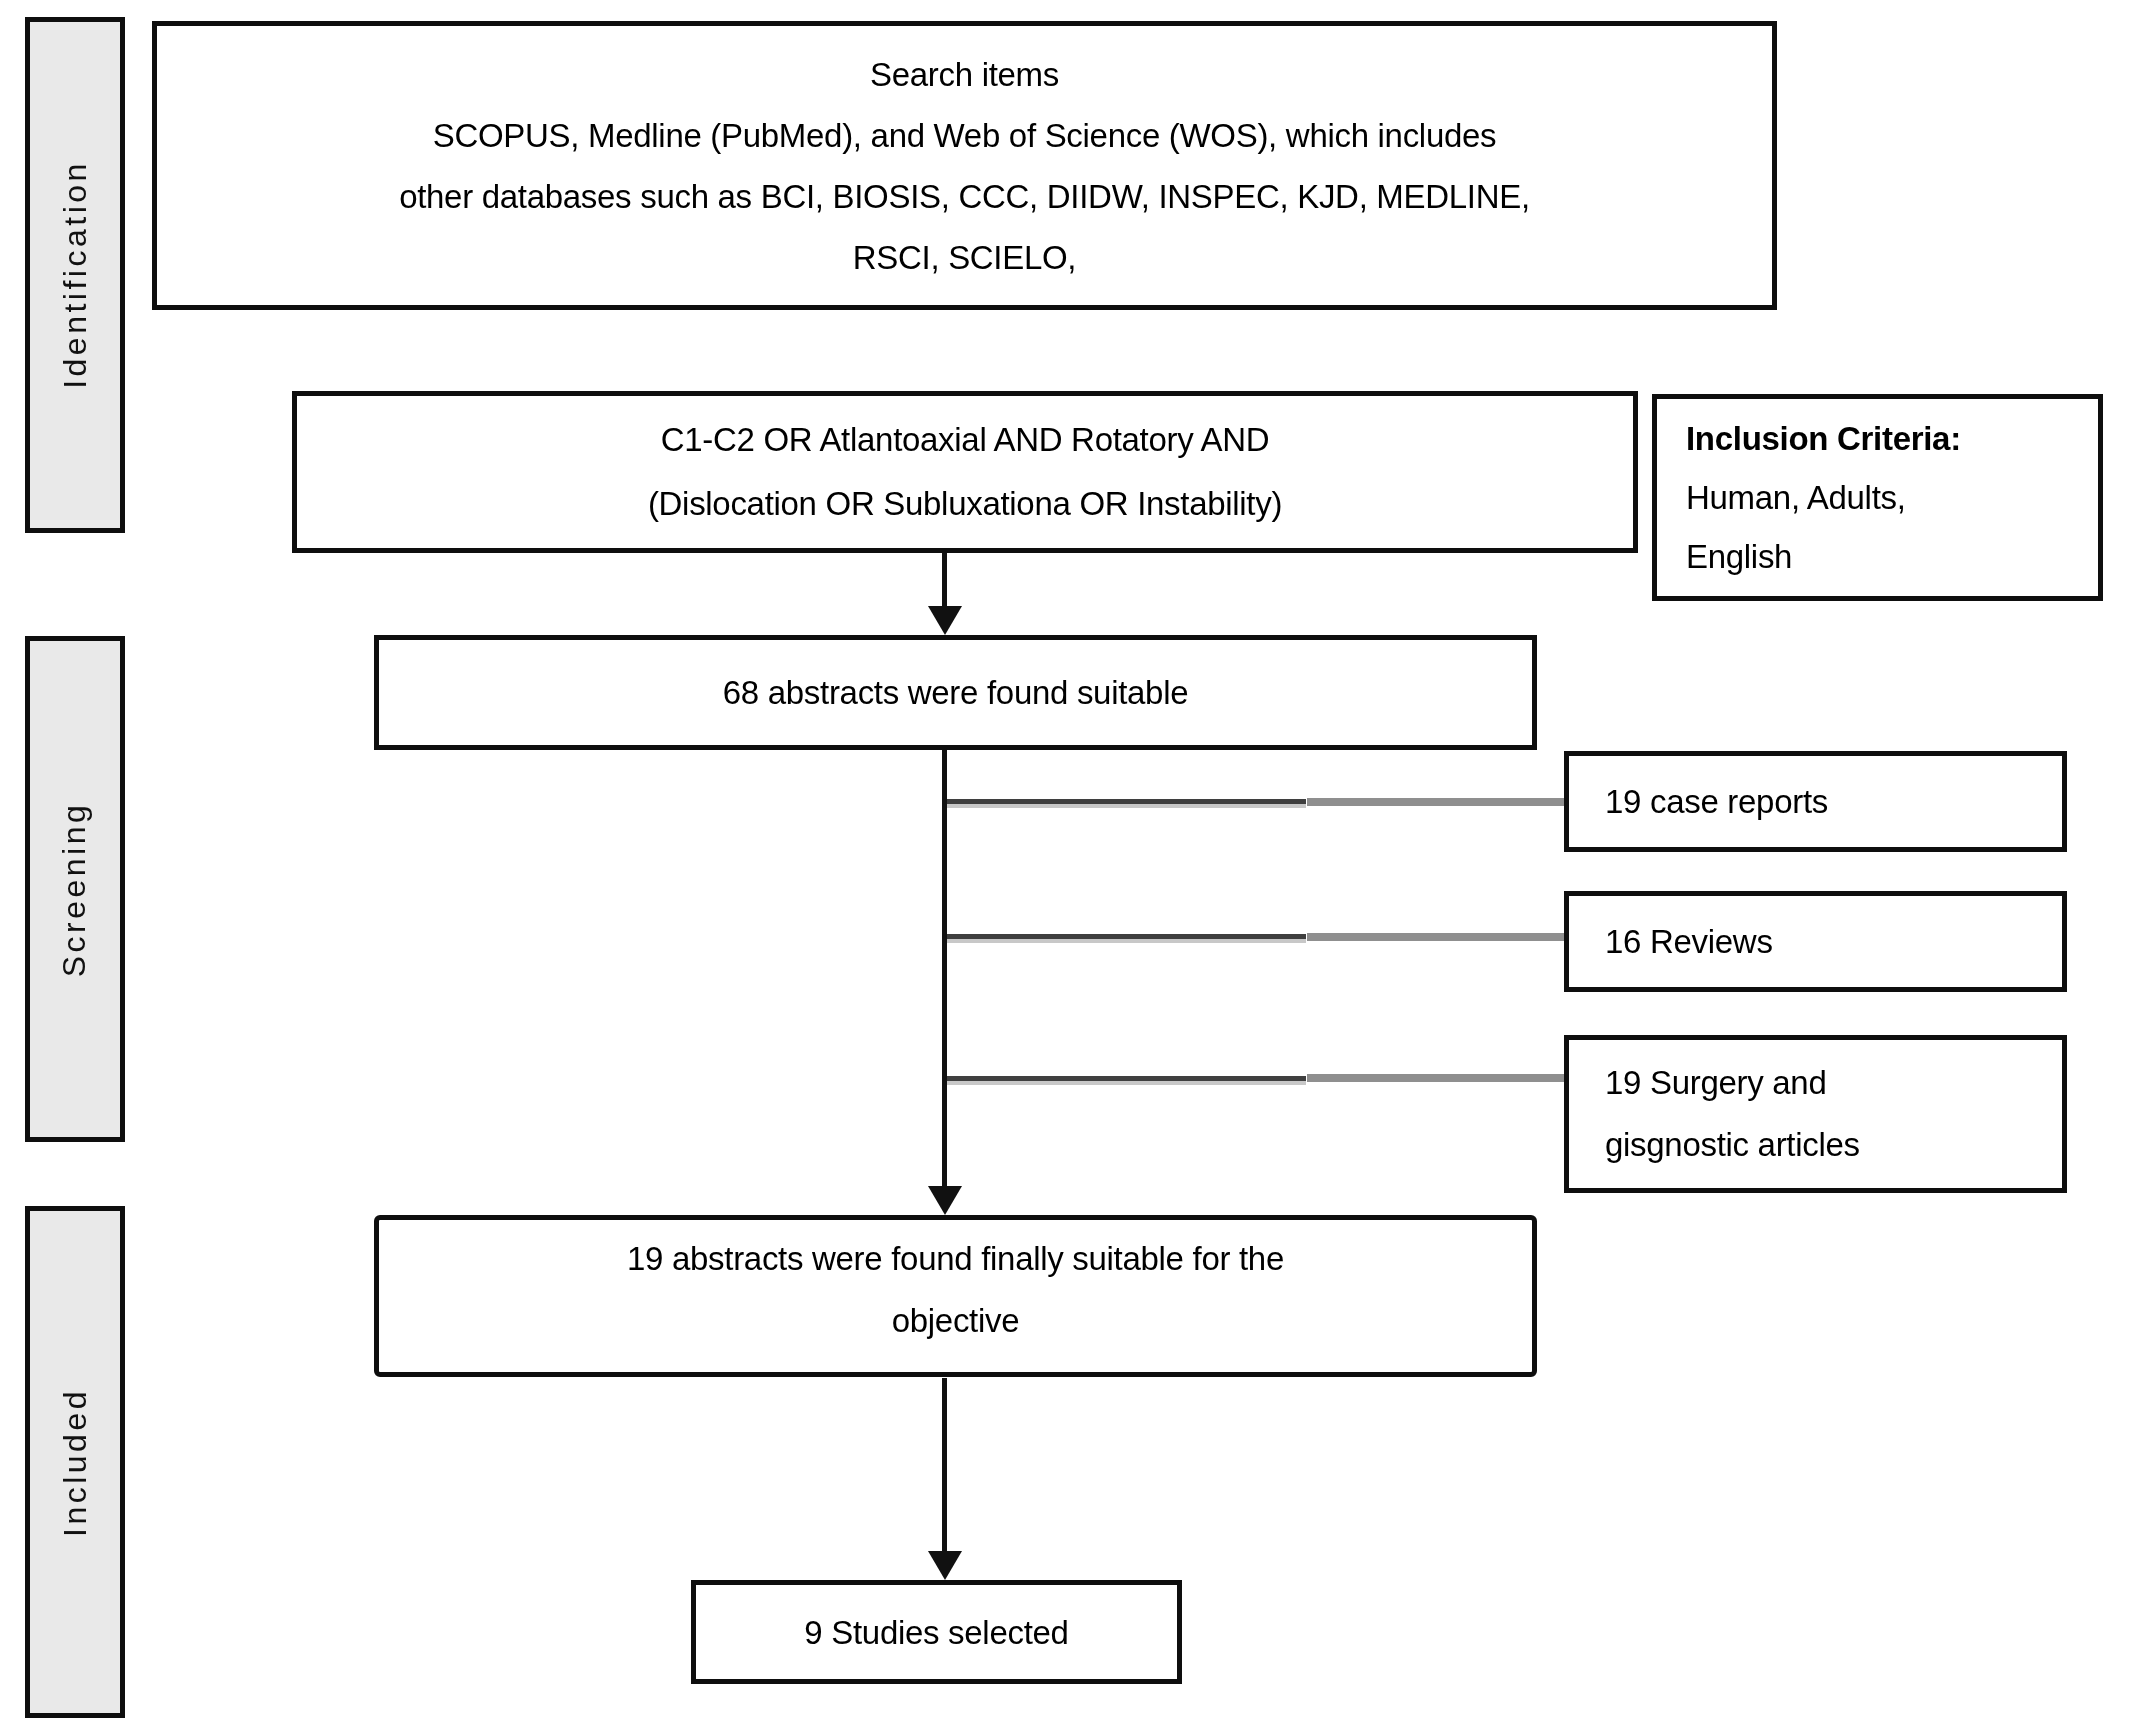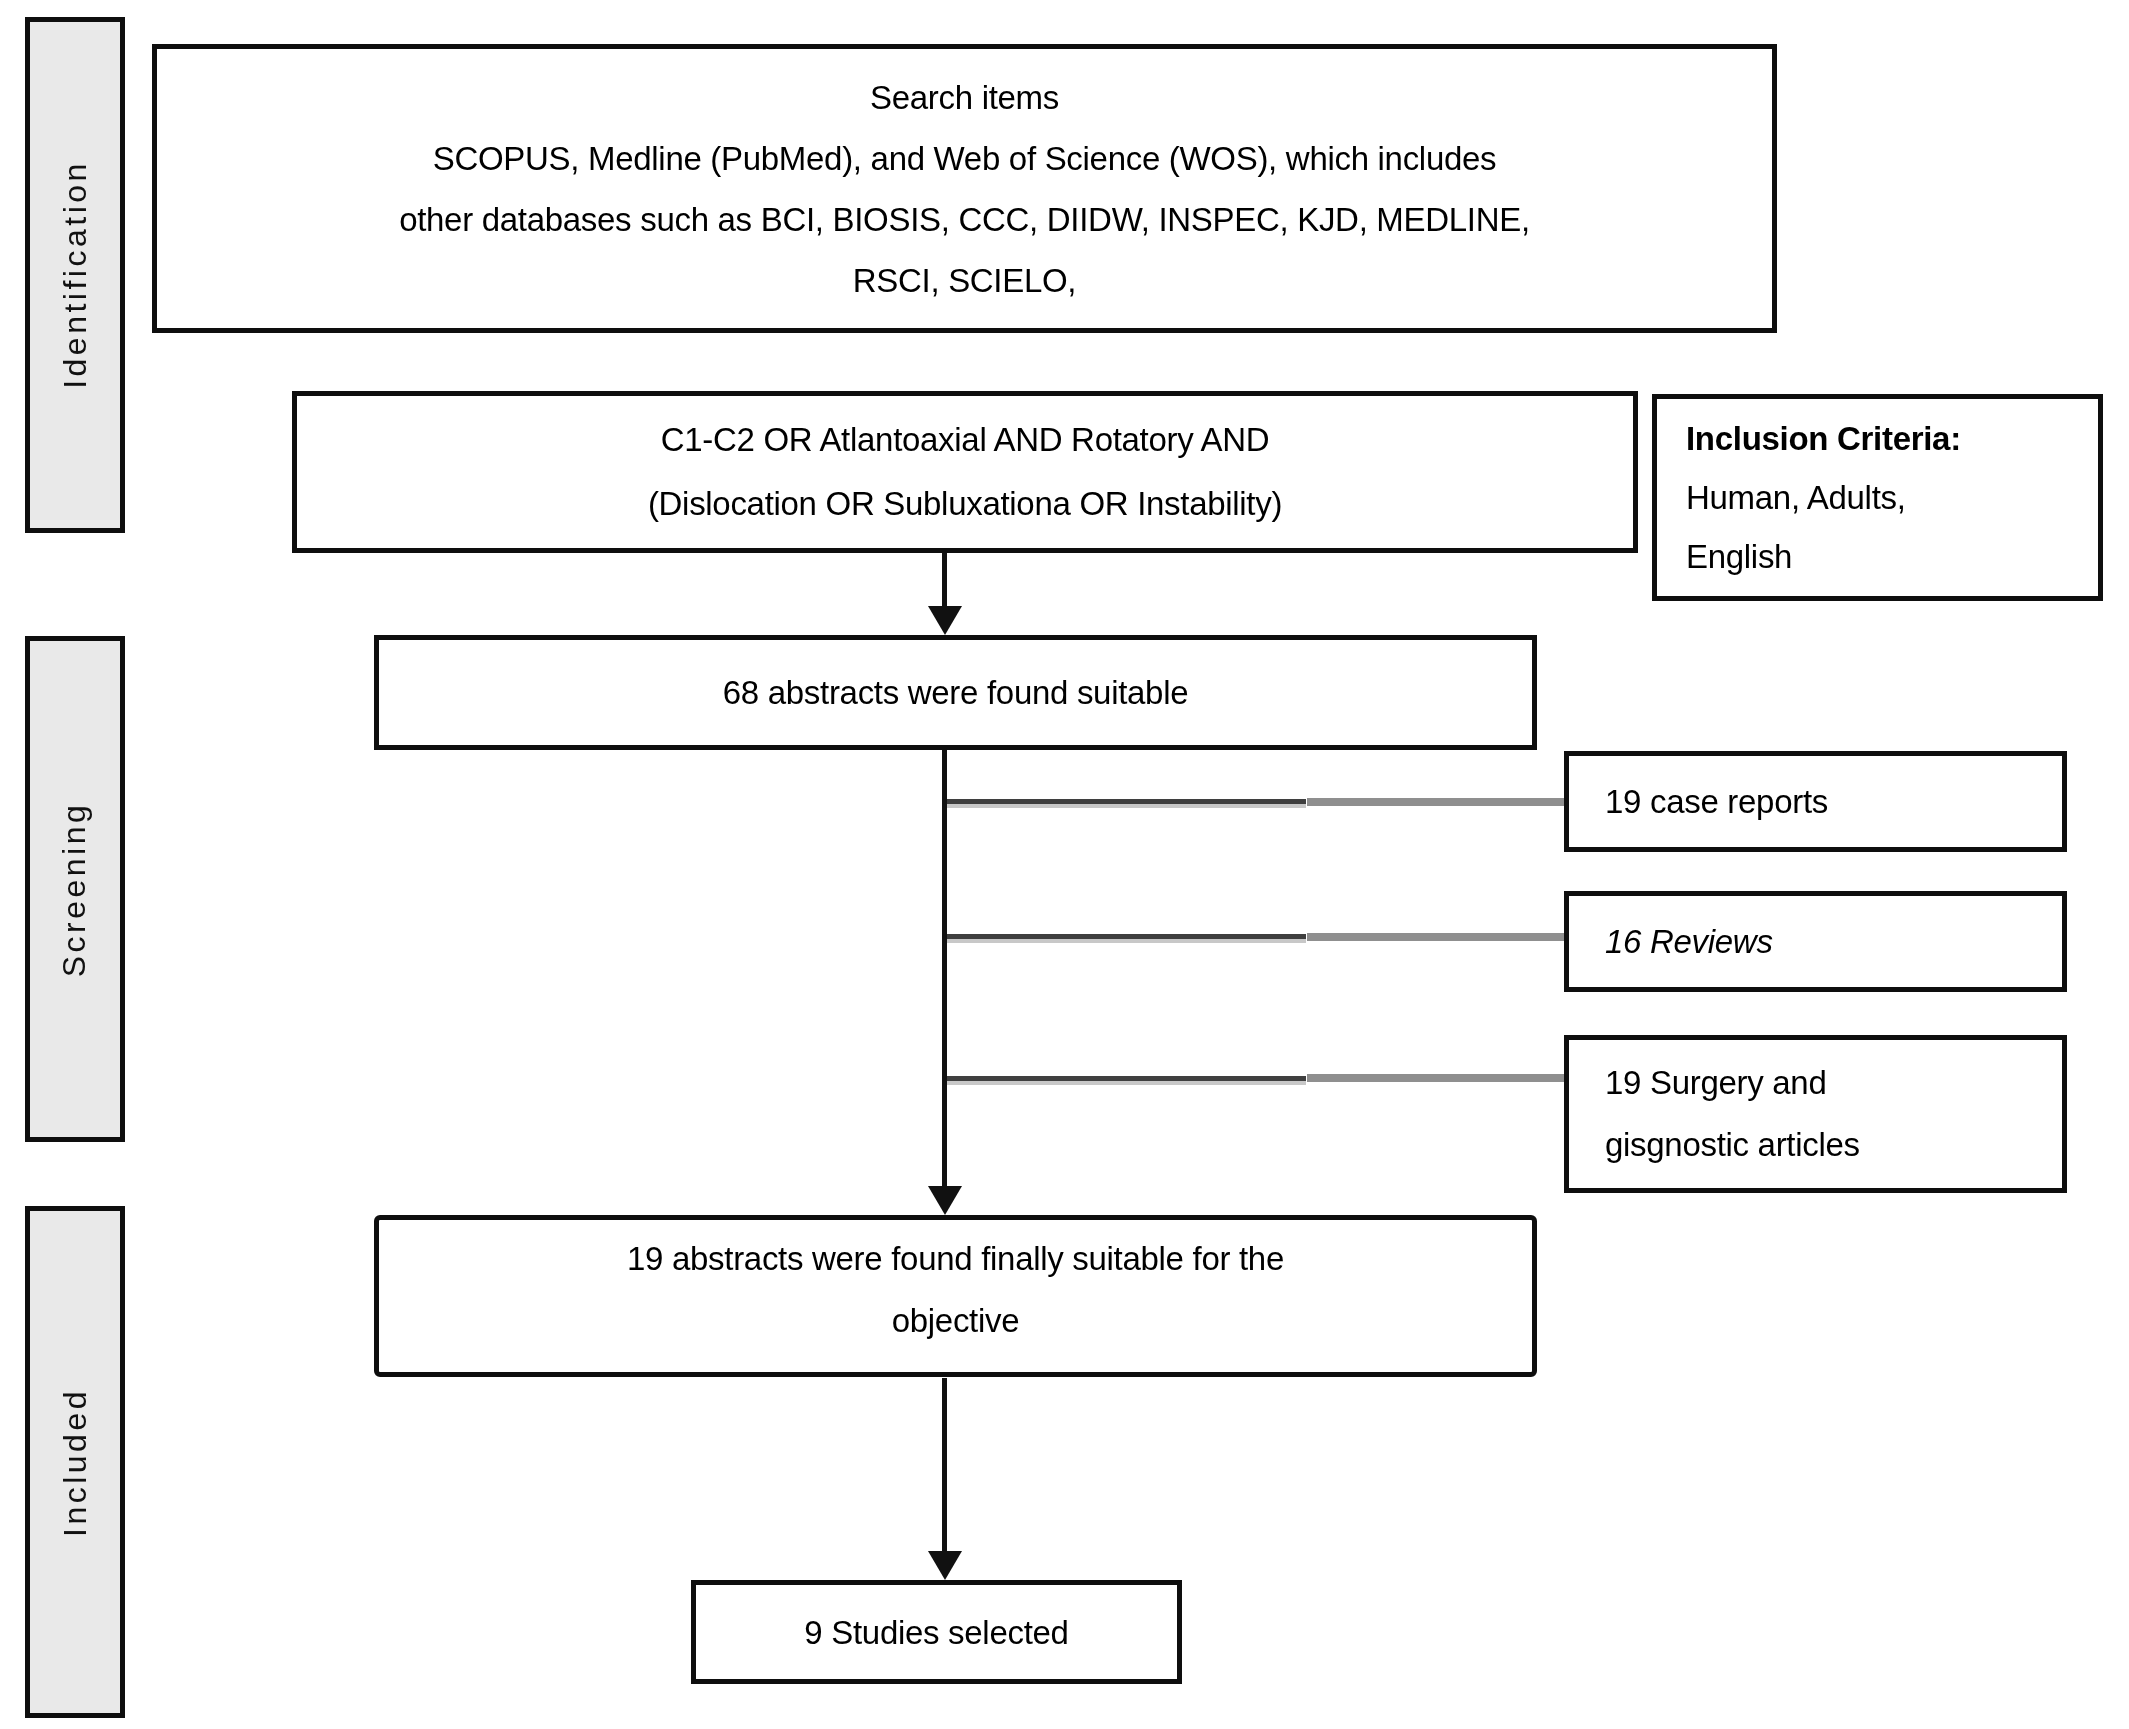--- a/index.html
+++ b/index.html
@@ -22,42 +22,42 @@
     display: flex;
     flex-direction: column;
     align-items: center;
     justify-content: center;
     font-size: 33px;
     letter-spacing: -0.3px;
     text-align: center;
   }
   .box .line { line-height: 61px; white-space: nowrap; }
 
-  .search-box   { left: 152px;  top: 21px;   width: 1625px; height: 289px; margin-top: 23px; }
+  .search-box   { left: 152px;  top: 21px;   width: 1625px; height: 289px; }
   .query-box    { left: 292px;  top: 391px;  width: 1346px; height: 162px; }
   .query-box .line { line-height: 64px; }
 
   .inclusion-box {
     left: 1652px; top: 394px; width: 451px; height: 207px;
     align-items: flex-start; text-align: right;
     padding-left: 29px; justify-content: center;
   }
   .inclusion-box .line { line-height: 59px; }
   .inclusion-title { font-weight: bold; white-space: pre; }
 
   .screened-box { left: 374px;  top: 635px;  width: 1163px; height: 115px; }
 
   .excl-box {
     align-items: flex-start; text-align: left;
     padding-left: 36px;
     left: 1564px; width: 503px;
   }
   .excl-box .line { line-height: 62px; }
   .excl-1 { top: 751px; height: 101px; }
-  .excl-2 { top: 891px; height: 101px; font-style: italic; }
+  .excl-2 { top: 891px; height: 101px; }
   .excl-3 { top: 1035px; height: 158px; }
 
   .final-box { left: 374px; top: 1215px; width: 1163px; height: 162px; padding-bottom: 12.4px; border-radius: 6px; }
   .final-box .line { line-height: 62px; }
 
   .studies-box { left: 691px; top: 1580px; width: 491px; height: 104px; }
 
   
   .stage {
     position: absolute;

